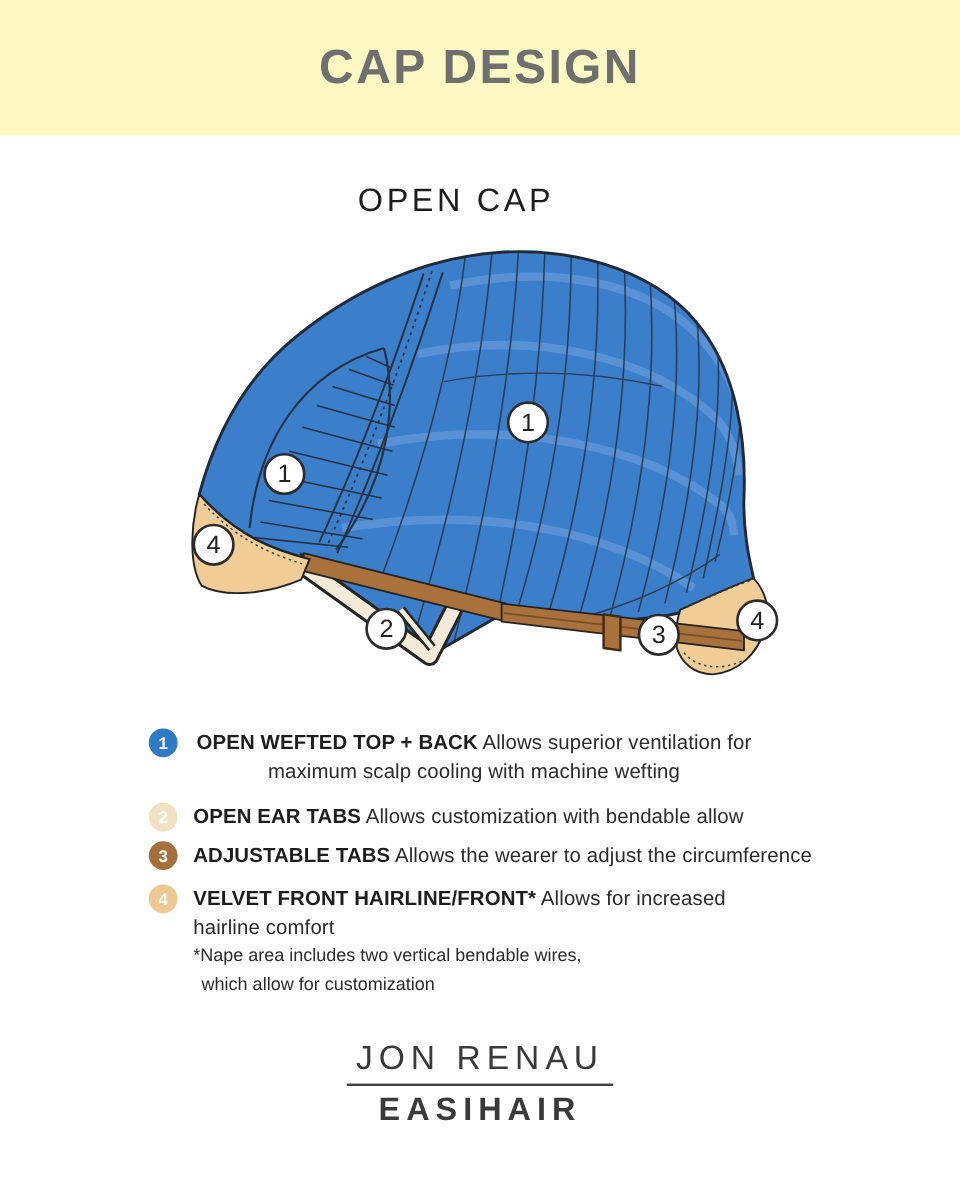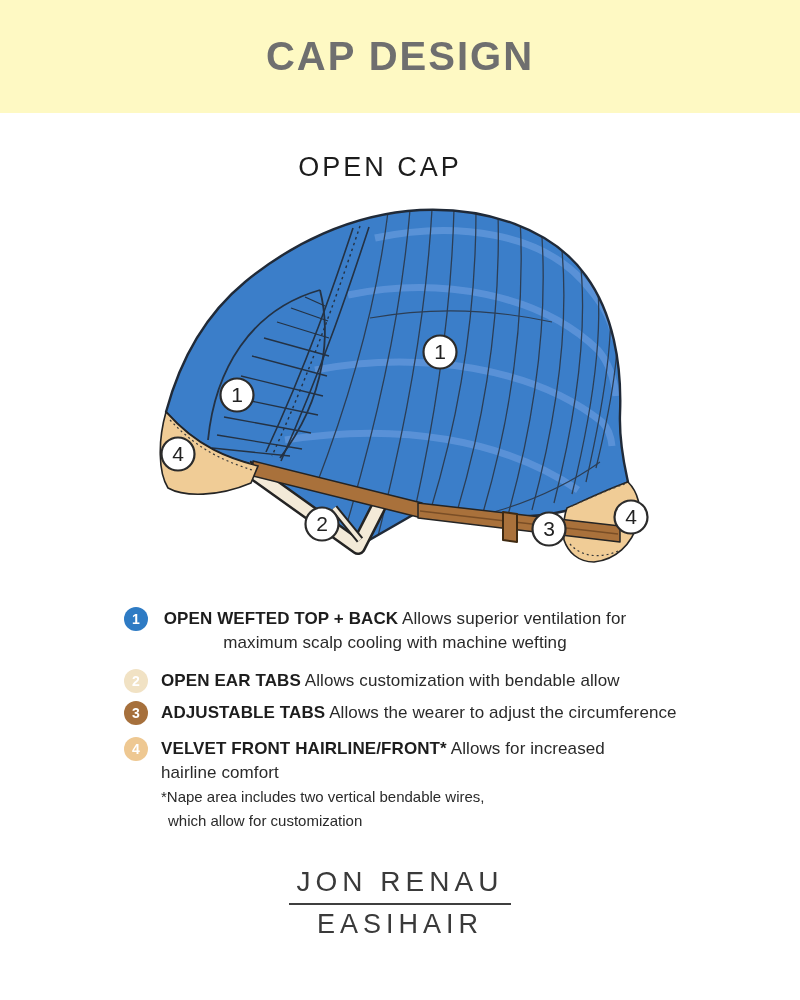--- a/index.html
+++ b/index.html
@@ -47,21 +47,21 @@
   .mw-c{max-width:445px;}
   .footnote{
     padding-left:37px;font-size:15px;line-height:24px;color:#2a2a2a;
   }
   .footnote p{margin:0;}
   .footnote .fn2{padding-left:7px;}
   
   .logo{position:absolute;top:866px;left:0;width:800px;text-align:center;color:#3a3a3a;}
   .logo .brand{font-size:28px;letter-spacing:5px;font-weight:400;}
   .logo .divider{width:222px;height:2px;background:#3f3f3f;margin:5px auto 4px auto;}
-  .logo .sub{font-size:27px;letter-spacing:5px;font-weight:400;}
+  .logo .sub{font-size:27px;letter-spacing:5px;font-weight:700;}
 </style>
 </head>
 <body>
 
 <div class="page">
 
   <header class="banner">
     <h1>CAP DESIGN</h1>
   </header>
 

